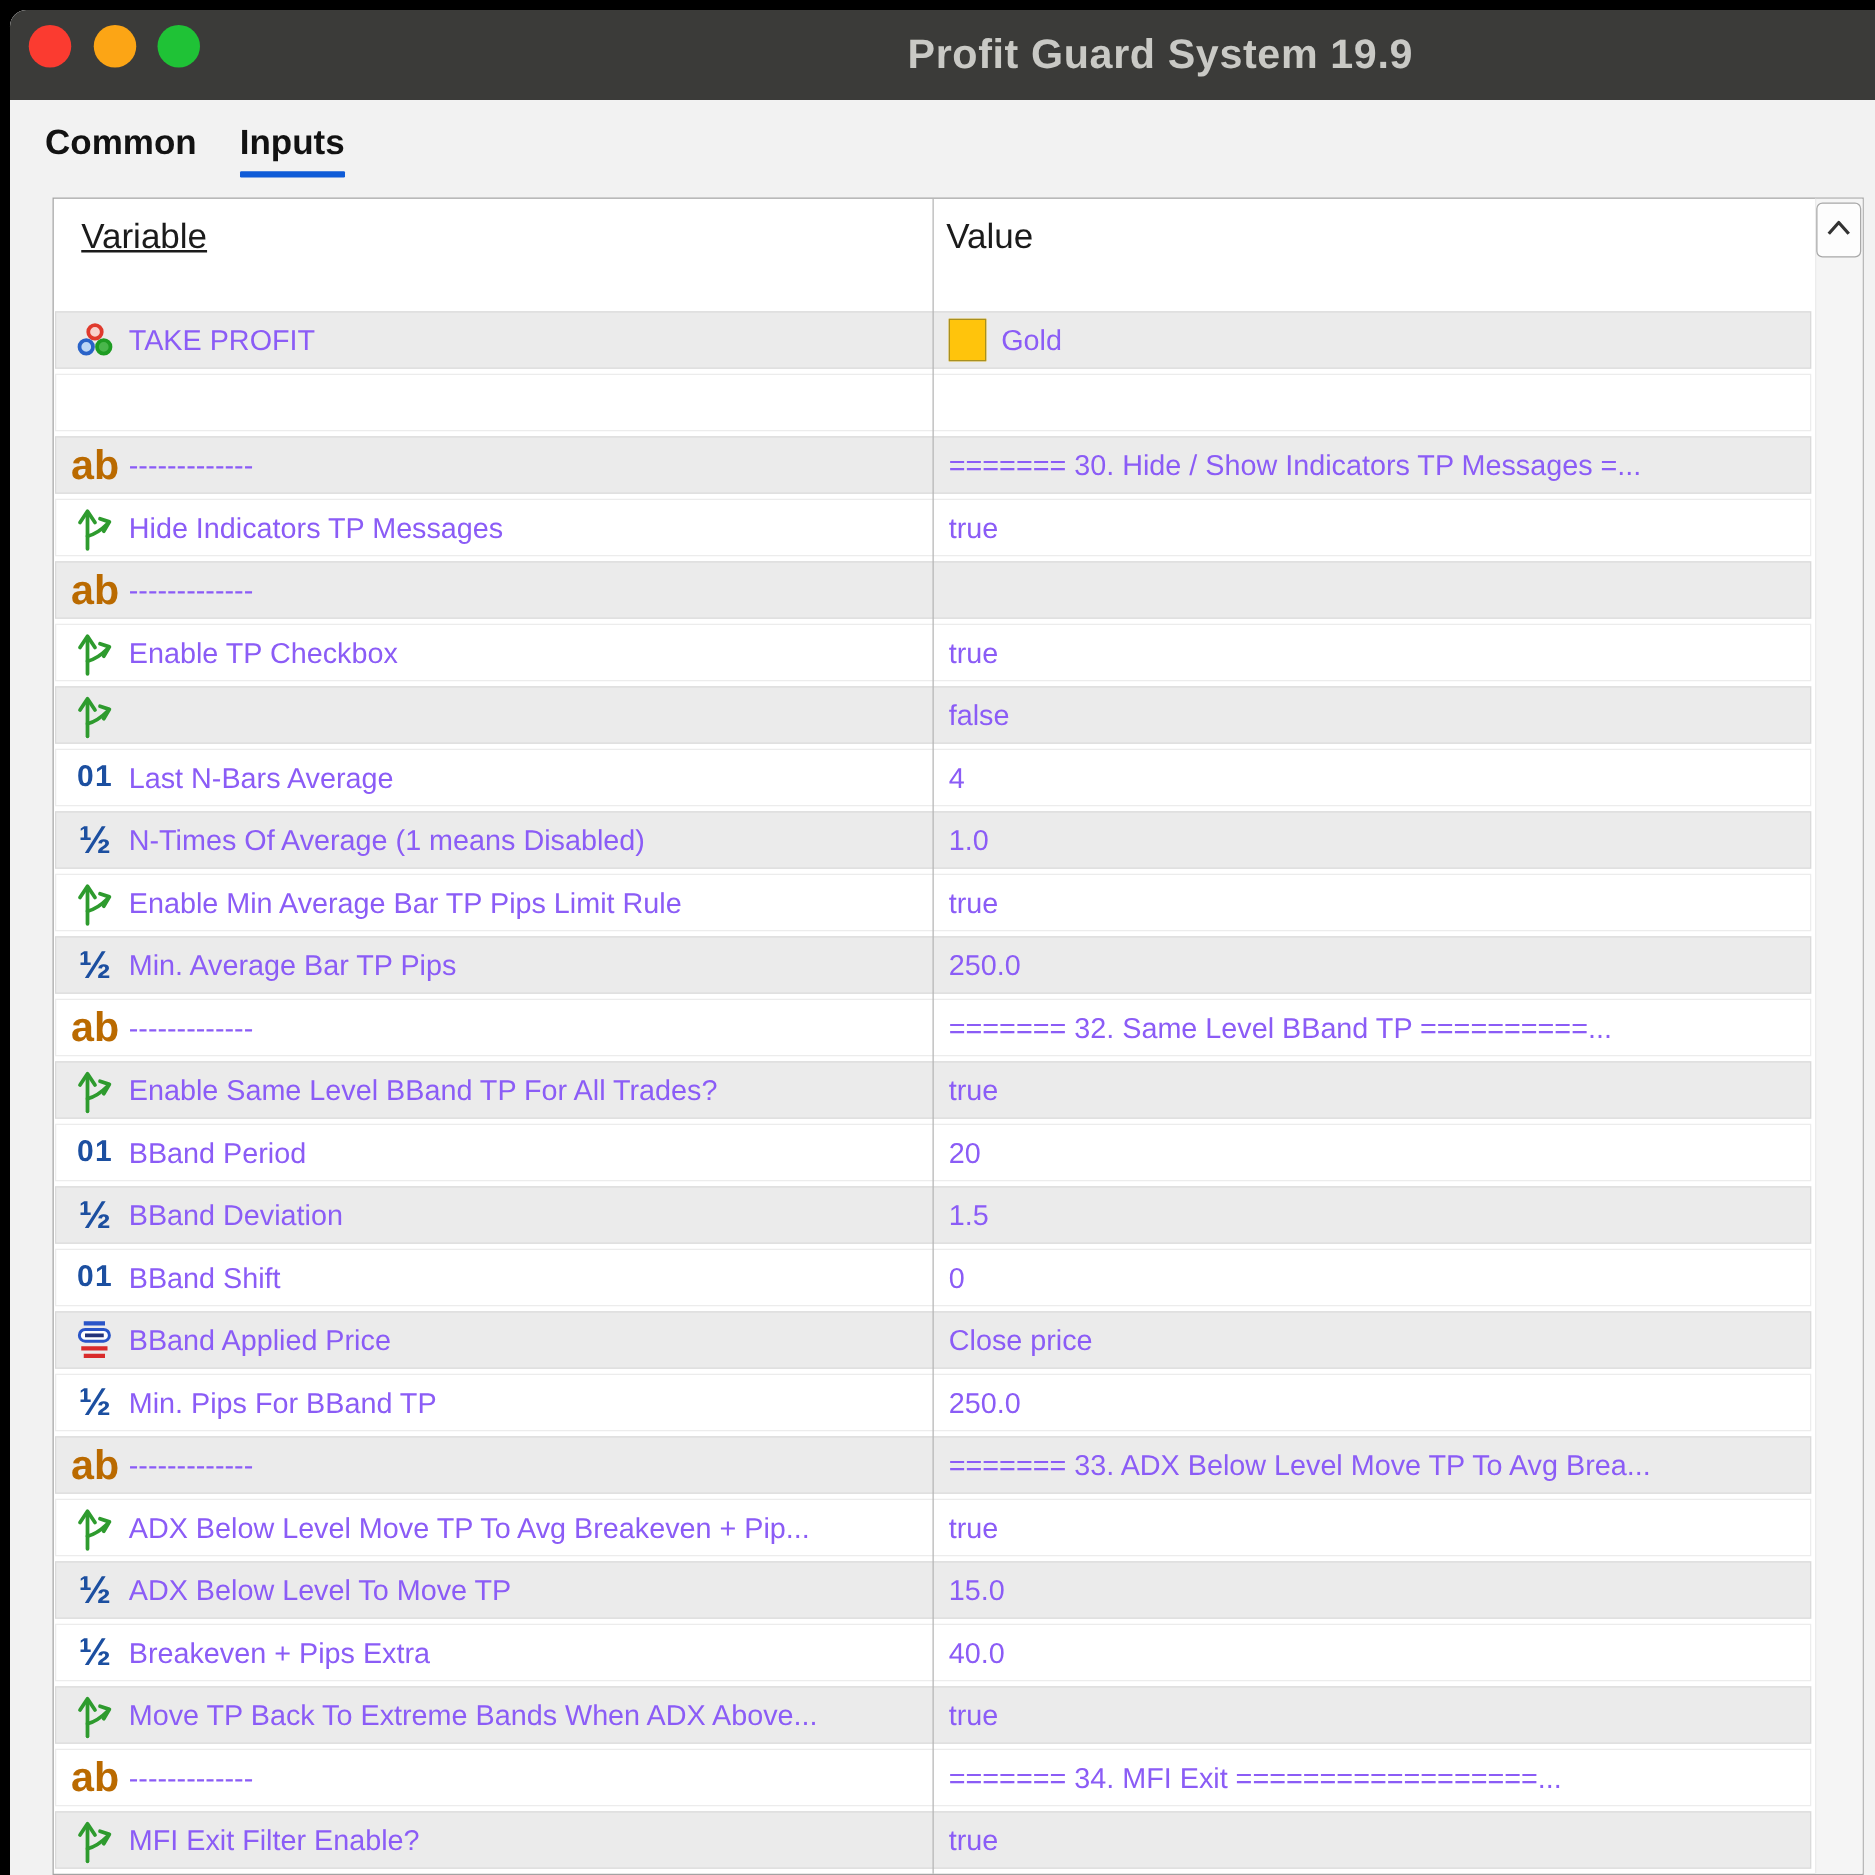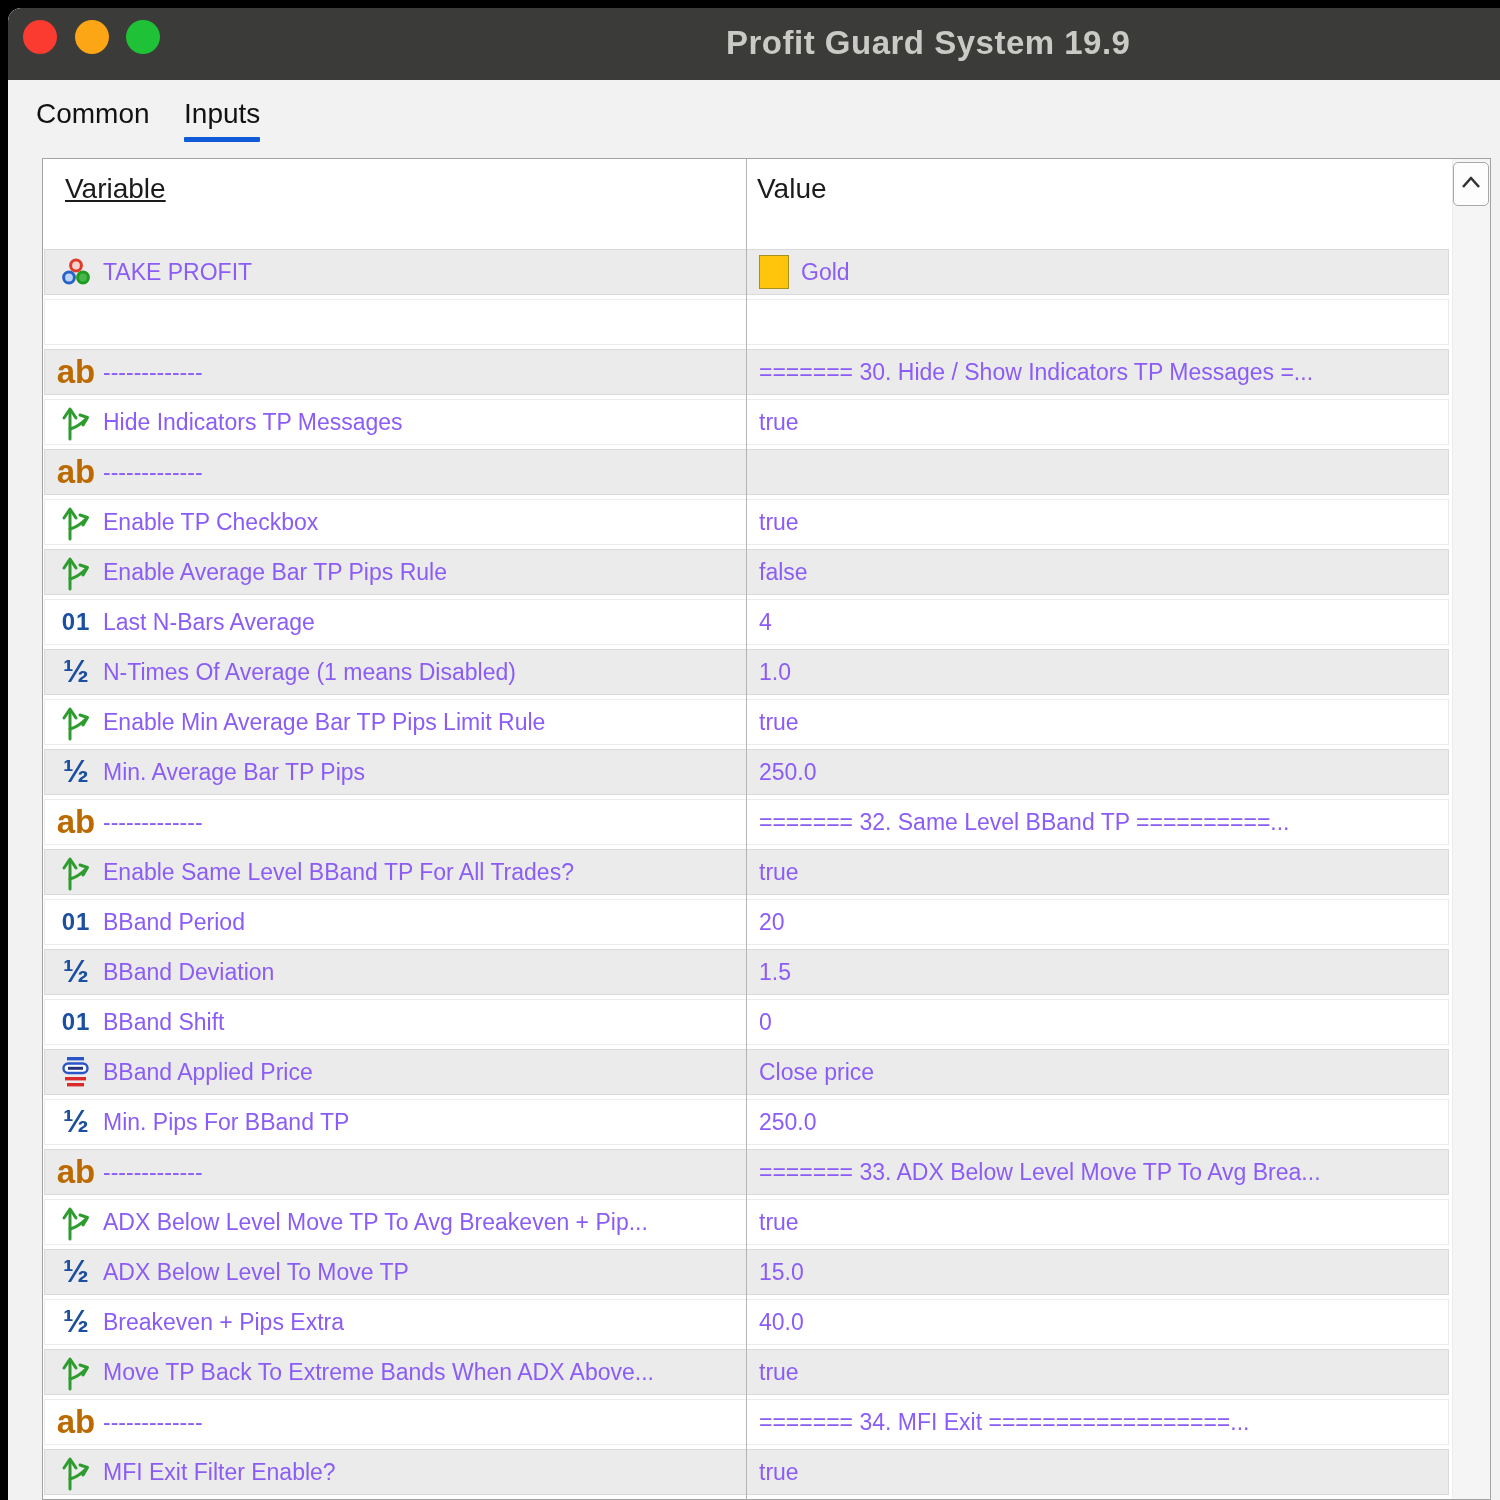--- a/index.html
+++ b/index.html
@@ -10,21 +10,21 @@
   
   #titlebar { position: absolute; left: 0; top: 0; width: 100%; height: 72px;
     background: #3B3B39; border-top-left-radius: 13px; }
   .traffic { position: absolute; top: 12px; width: 34px; height: 34px; border-radius: 50%; }
   #tl-close { left: 15px;  background: #FB3B30; }
   #tl-min   { left: 67px;  background: #FCA515; }
   #tl-zoom  { left: 118px; background: #1FC236; }
   #win-title { position: absolute; left: 690px; top: 16px; font-size: 33px; font-weight: bold;
     color: #C9C9C5; letter-spacing: 0.5px; margin-left: 28px; }
   
-  #tabbar { position: absolute; left: 28px; top: 90px; }
+  #tabbar { position: absolute; left: 28px; top: 90px; font-weight: bold; }
   .tab { display: inline-block; position: relative; font-size: 28px; color: #121212;
     margin-right: 30px; padding-bottom: 10px; cursor: default; }
   .tab.active::after { content: ""; position: absolute; left: 0; right: 0; bottom: -2px;
     height: 5px; background: #0F5BD7; border-radius: 1px; }
   
   #ptable { position: absolute; left: 34px; top: 150px; width: 1449px; height: 1342px;
     background: #FFFFFF; border: 1px solid #A3A3A3; }
   .col-head { position: absolute; top: 14px; font-size: 28px; color: #1B1B1B; }
   #col-variable { left: 22px; text-decoration: underline; }
   #col-value { left: 714px; }
@@ -169,21 +169,20 @@
       <span class="type-ic">
               <svg width="30" height="42" viewBox="0 0 30 42">
                 <g fill="none" stroke="#2E9B2E" stroke-width="3" stroke-linecap="round" stroke-linejoin="round">
                   <path d="M9 38 L9 10"></path>
                   <path d="M3 17 L9 8 L15 17"></path>
                   <path d="M9 28 Q17 26 25 18"></path>
                   <path d="M19 14 L26.5 16.5 L22 24"></path>
                 </g>
               </svg>
             </span>
-      <span class="row-label">Enable Average Bar TP Pips Rule</span>
     </div>
     <div class="cell-val">
       <span class="row-value">false</span>
     </div>
   </div>
         <div class="row">
     <div class="cell-var">
       <span class="type-ic">
               <span class="ic-int">01</span>
             </span>

